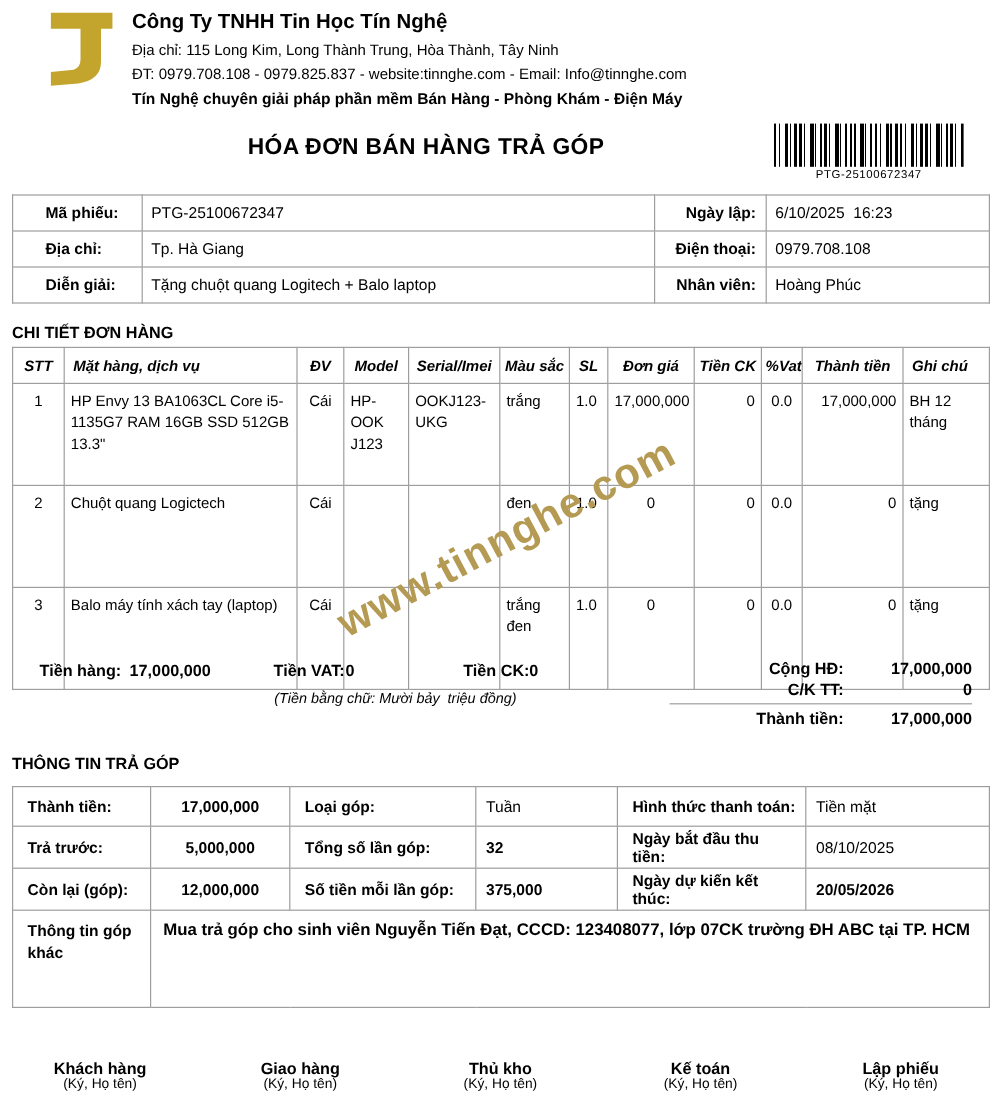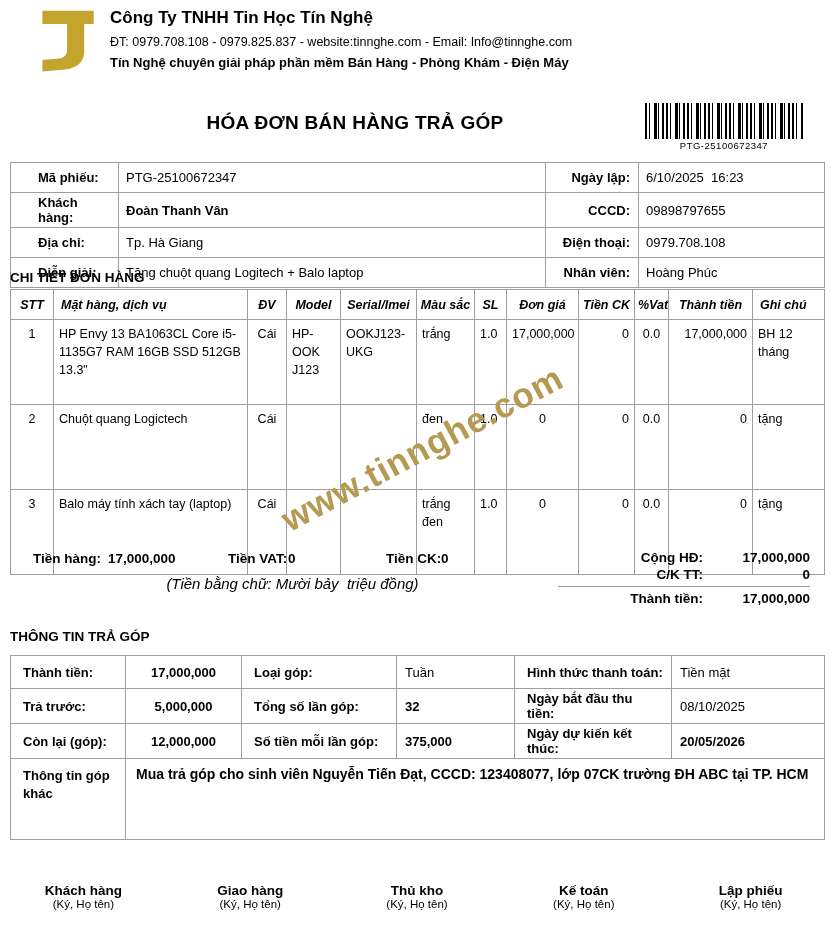--- a/index.html
+++ b/index.html
@@ -49,21 +49,21 @@
   .detail-table td:nth-child(10){text-align:center;}
   .detail-table td:nth-child(11){text-align:right;}
 
   .watermark{position:absolute;left:284px;top:502px;font-size:35px;font-weight:bold;
              color:#b49a52;letter-spacing:1px;transform:rotate(-28deg);
              transform-origin:left center;z-index:5;white-space:nowrap;}
 
   
   .tot{position:absolute;top:551px;font-size:13.5px;font-weight:bold;white-space:pre;}
   .in-words{position:absolute;left:0;top:575px;width:585px;text-align:center;
-            font-size:15px;font-style:italic;white-space:pre-wrap;}
+            font-size:12px;font-style:italic;white-space:pre-wrap;padding-left:37px;}
   .tot-right{position:absolute;left:558px;top:549px;width:252px;font-size:13.5px;font-weight:bold;}
   .tot-row{display:flex;height:17px;align-items:center;}
   .tot-row .tl{width:145px;text-align:right;}
   .tot-row .tv{width:107px;text-align:right;}
   .tot-row.last{border-top:1px solid #9e9e9e;margin-top:3px;padding-top:3px;}
 
   
   .inst-table{position:absolute;left:10px;top:655px;width:814px;}
   .inst-table td{height:28px;padding:2px 8px;}
   .inst-table .lbl{font-weight:bold;padding-left:12px;}
@@ -81,20 +81,21 @@
 </head>
 <body>
 
 <div id="page">
 
   <svg class="logo" viewBox="0 0 80 80">
     <path d="M12 7 H66 V21 H56 V50 Q56 66 36 69 L12 71 V59 L32 57 Q38 55 38 48 V21 H12 Z" fill="#c3a42d"></path>
   </svg>
   <div class="co-block">
     <div class="co-name">Công Ty TNHH Tin Học Tín Nghệ</div>
+    <div class="co-line">Địa chỉ: 115 Long Kim, Long Thành Trung, Hòa Thành, Tây Ninh</div>
     <div class="co-line">ĐT: 0979.708.108 - 0979.825.837 - website:tinnghe.com - Email: Info@tinnghe.com</div>
     <div class="co-tag">Tín Nghệ chuyên giải pháp phần mềm Bán Hàng - Phòng Khám - Điện Máy</div>
   </div>
 
   <div class="doc-title">HÓA ĐƠN BÁN HÀNG TRẢ GÓP</div>
   <div class="barcode-wrap">
     <div class="barcode"></div>
     <div class="barcode-label">PTG-25100672347</div>
   </div>
 
@@ -104,26 +105,20 @@
         <col style="width:427px">
         <col style="width:93px">
         <col style="width:186px">
       </colgroup>
     <tbody>
         <tr>
       <td class="il">Mã phiếu:</td>
       <td class="iv">PTG-25100672347</td>
       <td class="irl">Ngày lập:</td>
       <td class="iv">6/10/2025  16:23</td>
-    </tr>
-    <tr>
-      <td class="il">Khách hàng:</td>
-      <td class="iv strong">Đoàn Thanh Vân</td>
-      <td class="irl">CCCD:</td>
-      <td class="iv">09898797655</td>
     </tr>
     <tr>
       <td class="il">Địa chỉ:</td>
       <td class="iv">Tp. Hà Giang</td>
       <td class="irl">Điện thoại:</td>
       <td class="iv">0979.708.108</td>
     </tr>
     <tr>
       <td class="il">Diễn giải:</td>
       <td class="iv">Tặng chuột quang Logitech + Balo laptop</td>

